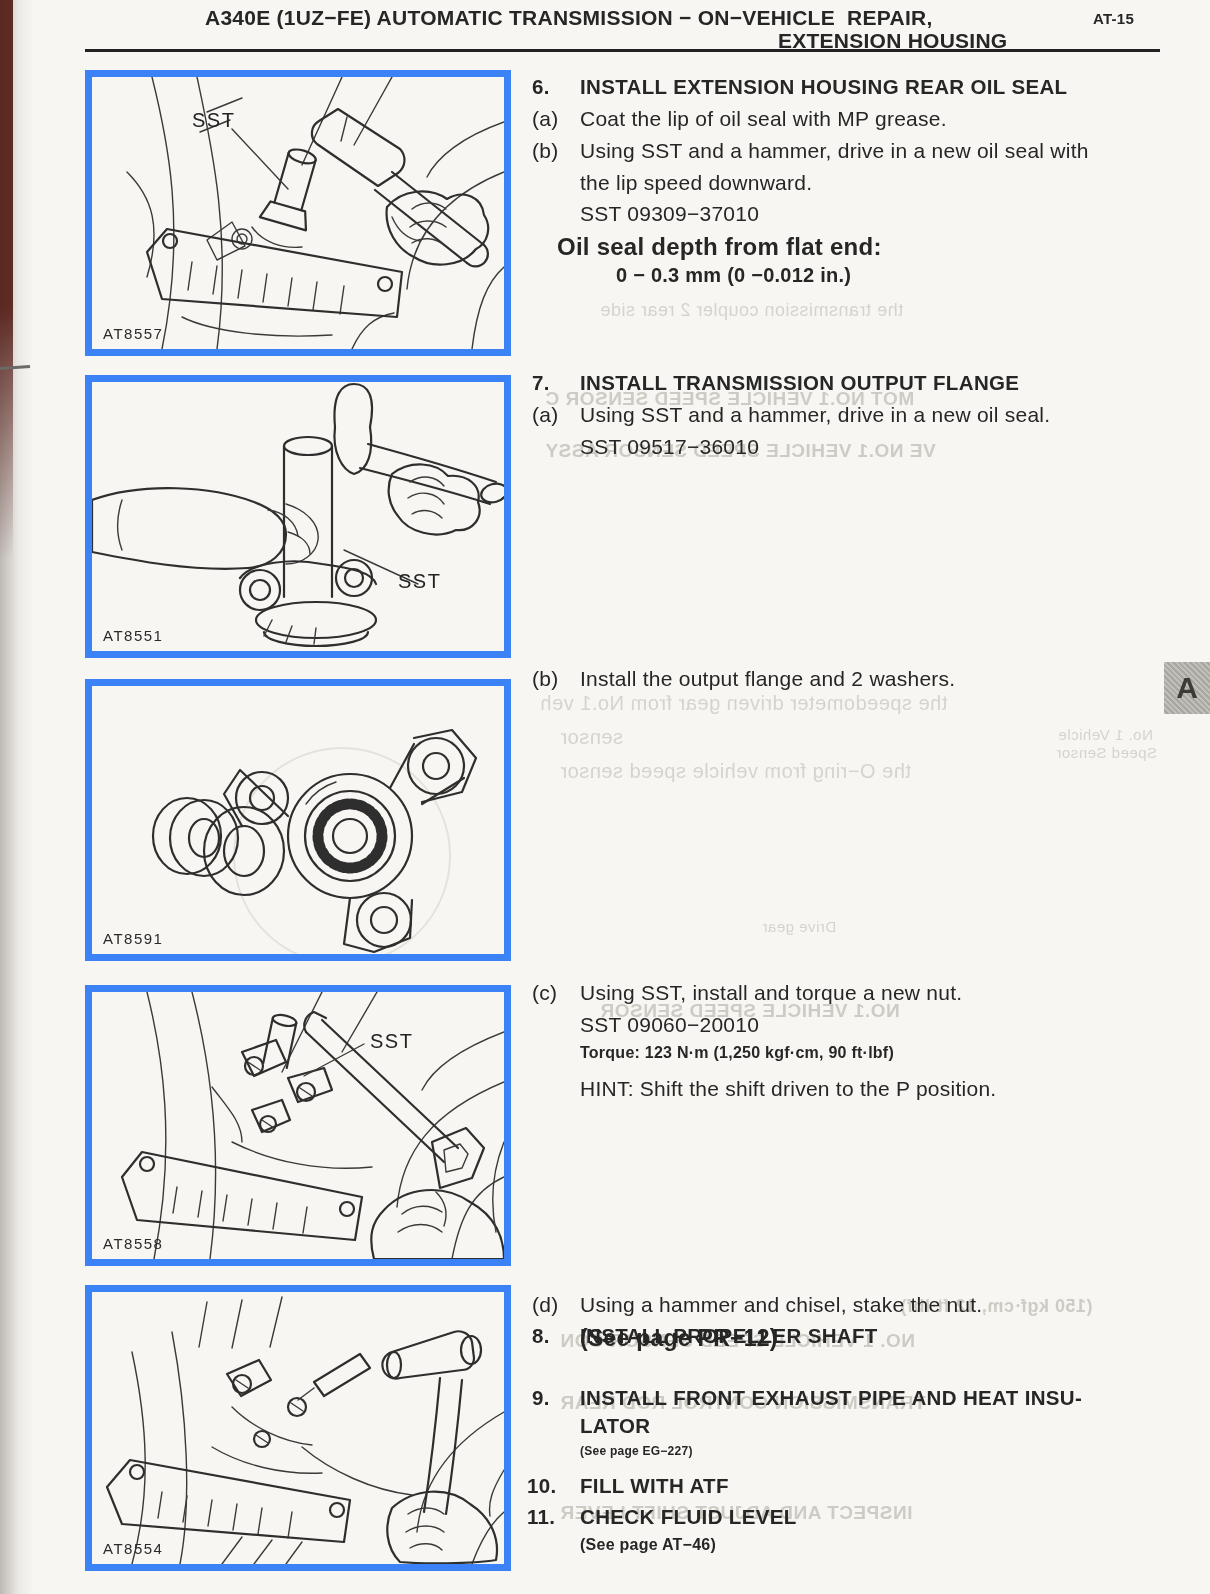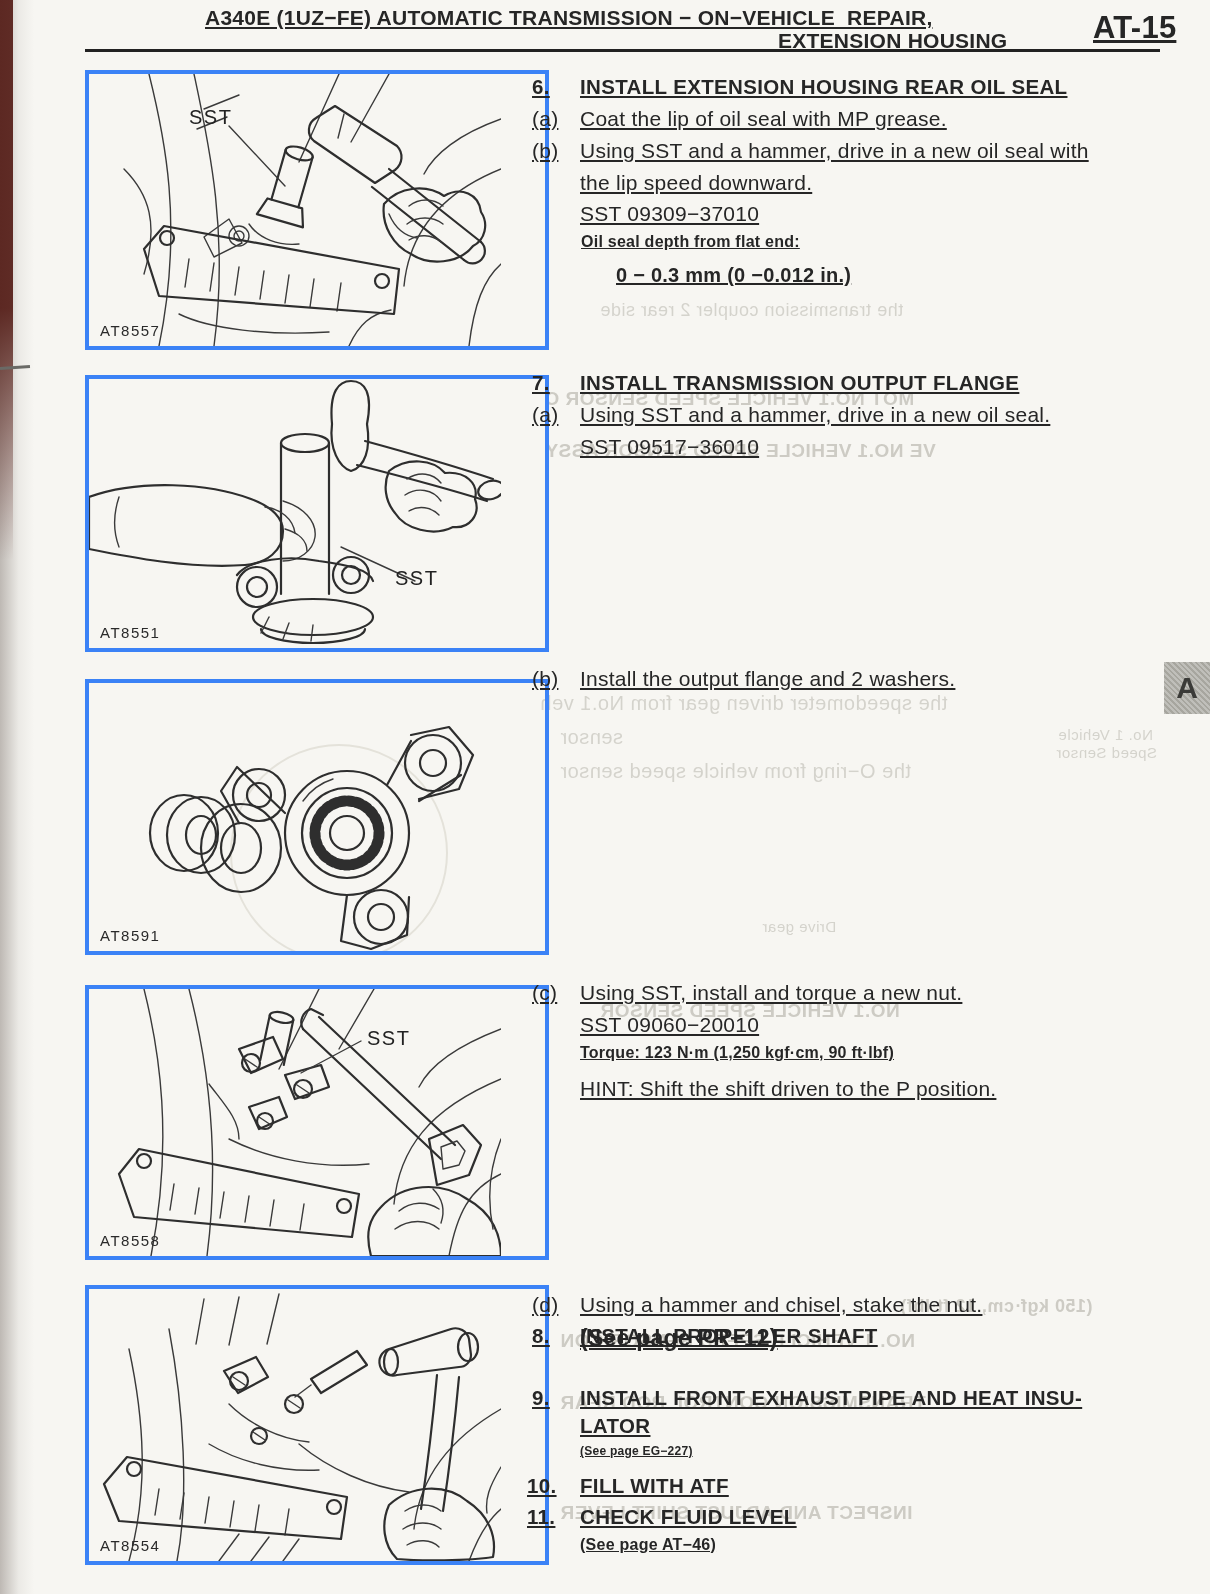--- a/index.html
+++ b/index.html
@@ -14,31 +14,31 @@
   
   .spine{position:absolute;left:0;top:0;width:34px;height:100%;
     background:linear-gradient(to right, rgba(120,110,104,.45), rgba(150,145,140,.12) 55%, transparent);}
   .spine-dark{position:absolute;left:0;top:0;width:13px;height:560px;
     background:linear-gradient(to bottom, rgba(84,28,22,.92) 0 55%, rgba(84,28,22,0));}
   .edge-tick{position:absolute;left:0;top:366px;width:30px;height:3px;background:#6a6a66;transform:rotate(-4deg);}
   .ghost{position:absolute;color:#aba99f;opacity:.55;filter:blur(.7px);
     transform:scaleX(-1);white-space:pre;font-weight:bold;letter-spacing:.5px;}
   .ghost.light{font-weight:normal;opacity:.45;}
   
-  .t{position:absolute;white-space:pre;font-size:21px;letter-spacing:.25px;text-decoration:underline;}
+  .t{position:absolute;white-space:pre;font-size:21px;letter-spacing:.25px;}
   .bold{font-weight:bold;}
   .heading{font-weight:bold;font-size:20.5px;letter-spacing:.35px;}
   .rule{position:absolute;left:85px;top:49px;width:1075px;height:3px;background:#222;}
   .tab{position:absolute;left:1164px;top:662px;width:46px;height:52px;
     background:#a7a69f;
     background-image:repeating-linear-gradient(45deg, rgba(255,255,255,.28) 0 2px, transparent 2px 4px);
     display:flex;align-items:center;justify-content:center;
     font-weight:bold;font-size:30px;color:#3b3b38;}
   
-  .figbox{position:absolute;left:85px;width:412px;border:4px solid #3b82f6;background:transparent;padding-left:44px;}
+  .figbox{position:absolute;left:85px;width:412px;border:7px solid #3b82f6;background:transparent;}
   .figbox svg{position:absolute;left:0;top:0;}
   .figcode{position:absolute;left:11px;bottom:7px;font-size:15px;letter-spacing:1.5px;color:#2a2a2a;}
   .sstlabel{position:absolute;font-size:20px;letter-spacing:1.5px;color:#222;}
   .art{fill:none;stroke:#2e2e2e;stroke-width:2.2;stroke-linecap:round;stroke-linejoin:round;}
   .fine{fill:none;stroke:#3a3a3a;stroke-width:1.4;stroke-linecap:round;stroke-linejoin:round;}
   .ghostline{fill:none;stroke:#e4e2da;stroke-width:2;}
 </style>
 </head>
 <body>
 
@@ -56,21 +56,21 @@
 <div class="ghost light" style="left:1056px;top:744px;font-size:15px">Speed Sensor</div>
 <div class="ghost light" style="left:762px;top:918px;font-size:15px">Drive gear</div>
 <div class="ghost" style="left:600px;top:1000px;font-size:19px">NO.1 VEHICLE SPEED SENSOR</div>
 <div class="ghost" style="left:900px;top:1296px;font-size:18px">(150 kgf·cm, 12 ft·lbf)</div>
 <div class="ghost" style="left:560px;top:1330px;font-size:19px">NO. 1 VEHICLE SPEED SENSOR CON</div>
 <div class="ghost" style="left:560px;top:1392px;font-size:19px">TRANSMISSION CONTROL ROD REAR</div>
 <div class="ghost" style="left:560px;top:1502px;font-size:19px">INSPECT AND ADJUST SHIFT LEVER</div>
 
 <div class="t bold" style="left:205px;top:6px;font-size:21px">A340E (1UZ−FE) AUTOMATIC TRANSMISSION − ON−VEHICLE  REPAIR,</div>
 <div class="t bold" style="left:778px;top:29px;font-size:21px">EXTENSION HOUSING</div>
-<div class="t bold" style="left:1093px;top:10px;font-size:31px">AT-15</div>
+<div class="t bold" style="left:1093px;top:10px;font-size:15px">AT-15</div>
 <div class="rule"></div>
 
 <div class="tab">A</div>
 
 <div class="figbox" style="top:70px;height:272px">
   <svg width="412" height="272" viewBox="0 0 412 272">
     <g class="fine">
       <path d="M60,0 C75,60 95,150 70,272"></path>
       <path d="M105,0 C120,70 140,160 125,272"></path>
       <path d="M35,95 C60,120 70,150 55,200"></path>
@@ -295,21 +295,21 @@
 </div>
 
 <div class="t heading" style="left:532px;top:75px">6.</div>
 <div class="t heading" style="left:580px;top:75px">INSTALL EXTENSION HOUSING REAR OIL SEAL</div>
 <div class="t" style="left:532px;top:107px">(a)</div>
 <div class="t" style="left:580px;top:107px">Coat the lip of oil seal with MP grease.</div>
 <div class="t" style="left:532px;top:139px">(b)</div>
 <div class="t" style="left:580px;top:139px">Using SST and a hammer, drive in a new oil seal with</div>
 <div class="t" style="left:580px;top:171px">the lip speed downward.</div>
 <div class="t" style="left:580px;top:202px">SST 09309−37010</div>
-<div class="t bold" style="left:581px;top:233px;font-size:16px">Oil seal depth from flat end:</div>
+<div class="t bold" style="left:557px;top:233px;font-size:24px">Oil seal depth from flat end:</div>
 <div class="t bold" style="left:616px;top:264px;font-size:20px">0 − 0.3 mm (0 −0.012 in.)</div>
 
 <div class="t heading" style="left:532px;top:371px">7.</div>
 <div class="t heading" style="left:580px;top:371px">INSTALL TRANSMISSION OUTPUT FLANGE</div>
 <div class="t" style="left:532px;top:403px">(a)</div>
 <div class="t" style="left:580px;top:403px">Using SST and a hammer, drive in a new oil seal.</div>
 <div class="t" style="left:580px;top:435px">SST 09517−36010</div>
 
 <div class="t" style="left:532px;top:667px">(b)</div>
 <div class="t" style="left:580px;top:667px">Install the output flange and 2 washers.</div>

